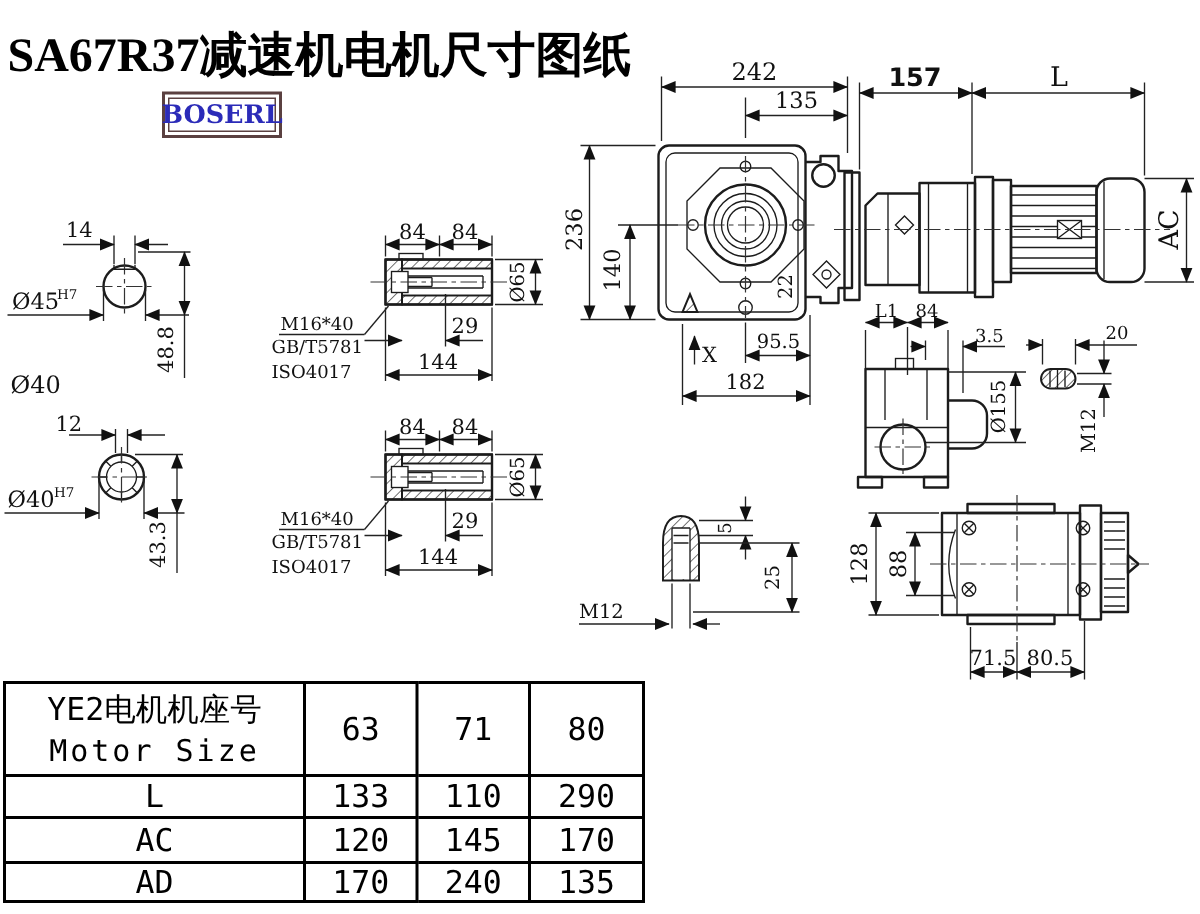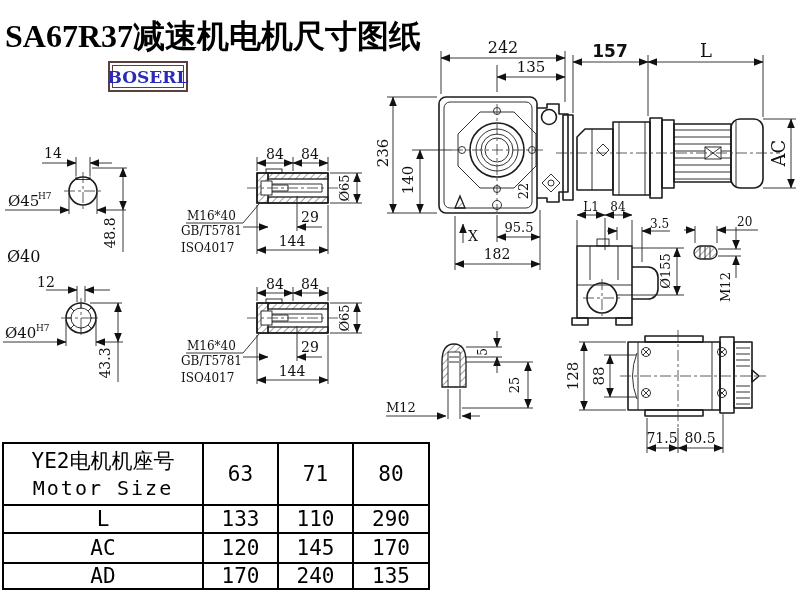--- a/index.html
+++ b/index.html
@@ -16,21 +16,21 @@
   .t9{font-size:9px;} .t12{font-size:12px;} .t13{font-size:13px;} .t14{font-size:14px;}
   .t15{font-size:15px;} .t16{font-size:16px;} .t17{font-size:17px;} .t18{font-size:18px;}
   .bsans{font-family:"DejaVu Sans",sans-serif;font-weight:bold;}
   .ol{fill:none;stroke:#1c1c1c;stroke-width:1.6;stroke-linejoin:round;}
   .ol2{fill:none;stroke:#1c1c1c;stroke-width:0.9;}
   .hat{fill:url(#h);stroke:#1c1c1c;stroke-width:1.3;}
   .wrect{fill:#fff;stroke:#1c1c1c;stroke-width:0.9;}
   .wfill{fill:#fff;stroke:none;}
   .dim{fill:none;stroke:#222;stroke-width:0.9;}
   .cl{fill:none;stroke:#333;stroke-width:0.8;stroke-dasharray:11 3 3 3;}
-  table.tbl{position:absolute;left:2px;top:442px;border-collapse:collapse;table-layout:fixed;
+  table.tbl{position:absolute;left:2px;top:454px;border-collapse:collapse;table-layout:fixed;
             font-family:"DejaVu Sans Mono",monospace;border-radius:12px;}
   table.tbl td{border:2px solid #000;text-align:center;vertical-align:middle;padding:0;
                font-size:21px;background:#fff;}
   .hdr-cn{font-size:21px;line-height:1.3;}
   .hdr-en{font-size:20px;letter-spacing:2px;}
 </style>
 </head>
 <body>
 
 <div class="title">SA67R37减速机电机尺寸图纸</div>

